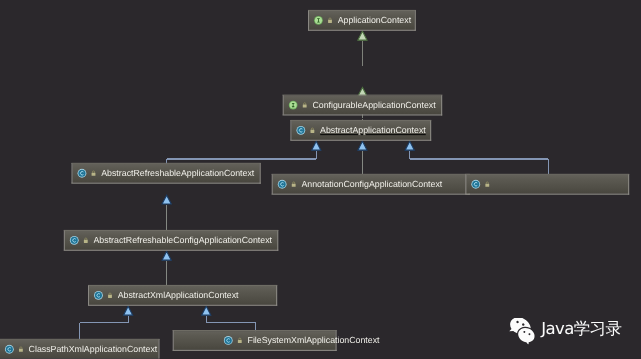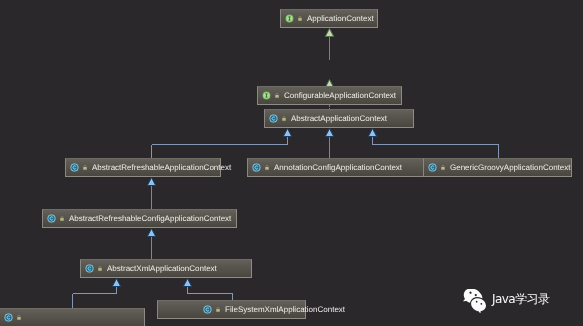--- a/index.html
+++ b/index.html
@@ -14,21 +14,21 @@
         box-sizing:border-box;display:flex;align-items:center;
         height:19px;padding-left:4px;}
   .node .nicon{flex:0 0 auto;width:9px;height:9px;margin-right:3px;display:block;}
   .node .lock{flex:0 0 auto;width:6px;height:7px;margin-right:4px;display:block;}
   .node .lbl{color:#f0efe9;font-size:8px;white-space:nowrap;line-height:9px;
              -webkit-font-smoothing:antialiased;text-rendering:geometricPrecision;
              transform:translateZ(0);will-change:opacity;}
   #watermark{position:absolute;left:462px;top:290px;display:flex;align-items:flex-start;}
   #watermark .wicon{width:27px;height:24px;display:block;margin-right:4px;flex:0 0 auto;
         margin-left:-1px;margin-top:-1px;}
-  #watermark .wtext{color:#fbfbfb;font-size:12px;
+  #watermark .wtext{color:#fbfbfb;font-size:15px;
         font-family:"DejaVu Sans",sans-serif;line-height:17px;letter-spacing:-0.55px;
         margin-top:1px;-webkit-font-smoothing:antialiased;transform:translateZ(0);}
 </style>
 </head>
 <body>
 
 <div id="stage">
   <svg id="edges" viewBox="0 0 583 326" xmlns="http://www.w3.org/2000/svg">
       <g>
         <line x1="329.5" y1="37" x2="329.5" y2="60" stroke="#7e817a" stroke-width="1" shape-rendering="crispEdges"></line>
@@ -93,33 +93,33 @@
           <circle cx="6" cy="6" r="5.3" fill="#6fae5e"></circle>
           <circle cx="6" cy="6" r="4.3" fill="#abdc95"></circle>
           <path d="M4.5 3.4h3.0v1.0H6.5v3.2h1.0V8.6h-3.0V7.6h1.0v-3.2H4.5z" fill="#22571a"></path>
         </svg>
         <svg class="lock" viewBox="0 0 8 10">
           <path d="M2.6 4.4V3.35a1.4 1.4 0 0 1 2.8 0V4.4" fill="none" stroke="#9a9563" stroke-width="0.85"></path>
           <rect x="1.5" y="4.3" width="5.0" height="4.0" rx="0.4" fill="#b8b487"></rect>
         </svg>
         <div class="lbl">ConfigurableApplicationContext</div>
       </div>
-      <div class="node" style="left: 264px; top: 109px; width: 150px;">
+      <div class="node" style="left: 264px; top: 109px; width: 128px; text-decoration: underline;">
         <svg class="nicon" viewBox="0 0 12 12">
           <circle cx="6" cy="6" r="5.35" fill="#a3cfe0"></circle>
           <circle cx="6" cy="6" r="4.3" fill="#1f7496"></circle>
           <path d="M7.8 4.5A2.1 2.1 0 1 0 7.8 7.5" fill="none" stroke="#a8dcef" stroke-width="1.15"></path>
         </svg>
         <svg class="lock" viewBox="0 0 8 10">
           <path d="M2.6 4.4V3.35a1.4 1.4 0 0 1 2.8 0V4.4" fill="none" stroke="#9a9563" stroke-width="0.85"></path>
           <rect x="1.5" y="4.3" width="5.0" height="4.0" rx="0.4" fill="#b8b487"></rect>
         </svg>
         <div class="lbl">AbstractApplicationContext</div>
       </div>
-      <div class="node" style="left: 65px; top: 158px; width: 156px;">
+      <div class="node" style="left: 65px; top: 148px; width: 172px;">
         <svg class="nicon" viewBox="0 0 12 12">
           <circle cx="6" cy="6" r="5.35" fill="#a3cfe0"></circle>
           <circle cx="6" cy="6" r="4.3" fill="#1f7496"></circle>
           <path d="M7.8 4.5A2.1 2.1 0 1 0 7.8 7.5" fill="none" stroke="#a8dcef" stroke-width="1.15"></path>
         </svg>
         <svg class="lock" viewBox="0 0 8 10">
           <path d="M2.6 4.4V3.35a1.4 1.4 0 0 1 2.8 0V4.4" fill="none" stroke="#9a9563" stroke-width="0.85"></path>
           <rect x="1.5" y="4.3" width="5.0" height="4.0" rx="0.4" fill="#b8b487"></rect>
         </svg>
         <div class="lbl">AbstractRefreshableApplicationContext</div>
@@ -139,23 +139,22 @@
       <div class="node" style="left: 423px; top: 158px; width: 149px;">
         <svg class="nicon" viewBox="0 0 12 12">
           <circle cx="6" cy="6" r="5.35" fill="#a3cfe0"></circle>
           <circle cx="6" cy="6" r="4.3" fill="#1f7496"></circle>
           <path d="M7.8 4.5A2.1 2.1 0 1 0 7.8 7.5" fill="none" stroke="#a8dcef" stroke-width="1.15"></path>
         </svg>
         <svg class="lock" viewBox="0 0 8 10">
           <path d="M2.6 4.4V3.35a1.4 1.4 0 0 1 2.8 0V4.4" fill="none" stroke="#9a9563" stroke-width="0.85"></path>
           <rect x="1.5" y="4.3" width="5.0" height="4.0" rx="0.4" fill="#b8b487"></rect>
         </svg>
-        <div class="lbl">GenericGroovyApplicationContext</div>
-      </div>
-      <div class="node" style="left: 42px; top: 209px; width: 195px;">
+      </div>
+      <div class="node" style="left: 58px; top: 209px; width: 195px;">
         <svg class="nicon" viewBox="0 0 12 12">
           <circle cx="6" cy="6" r="5.35" fill="#a3cfe0"></circle>
           <circle cx="6" cy="6" r="4.3" fill="#1f7496"></circle>
           <path d="M7.8 4.5A2.1 2.1 0 1 0 7.8 7.5" fill="none" stroke="#a8dcef" stroke-width="1.15"></path>
         </svg>
         <svg class="lock" viewBox="0 0 8 10">
           <path d="M2.6 4.4V3.35a1.4 1.4 0 0 1 2.8 0V4.4" fill="none" stroke="#9a9563" stroke-width="0.85"></path>
           <rect x="1.5" y="4.3" width="5.0" height="4.0" rx="0.4" fill="#b8b487"></rect>
         </svg>
         <div class="lbl">AbstractRefreshableConfigApplicationContext</div>
@@ -175,20 +174,21 @@
       <div class="node" style="left: -1px; top: 308px; width: 146px;">
         <svg class="nicon" viewBox="0 0 12 12">
           <circle cx="6" cy="6" r="5.35" fill="#a3cfe0"></circle>
           <circle cx="6" cy="6" r="4.3" fill="#1f7496"></circle>
           <path d="M7.8 4.5A2.1 2.1 0 1 0 7.8 7.5" fill="none" stroke="#a8dcef" stroke-width="1.15"></path>
         </svg>
         <svg class="lock" viewBox="0 0 8 10">
           <path d="M2.6 4.4V3.35a1.4 1.4 0 0 1 2.8 0V4.4" fill="none" stroke="#9a9563" stroke-width="0.85"></path>
           <rect x="1.5" y="4.3" width="5.0" height="4.0" rx="0.4" fill="#b8b487"></rect>
         </svg>
+        <div class="lbl">ClassPathXmlApplicationContext</div>
       </div>
       <div class="node" style="left: 157px; top: 300px; width: 149px; padding-left: 45px;">
         <svg class="nicon" viewBox="0 0 12 12">
           <circle cx="6" cy="6" r="5.35" fill="#a3cfe0"></circle>
           <circle cx="6" cy="6" r="4.3" fill="#1f7496"></circle>
           <path d="M7.8 4.5A2.1 2.1 0 1 0 7.8 7.5" fill="none" stroke="#a8dcef" stroke-width="1.15"></path>
         </svg>
         <svg class="lock" viewBox="0 0 8 10">
           <path d="M2.6 4.4V3.35a1.4 1.4 0 0 1 2.8 0V4.4" fill="none" stroke="#9a9563" stroke-width="0.85"></path>
           <rect x="1.5" y="4.3" width="5.0" height="4.0" rx="0.4" fill="#b8b487"></rect>

